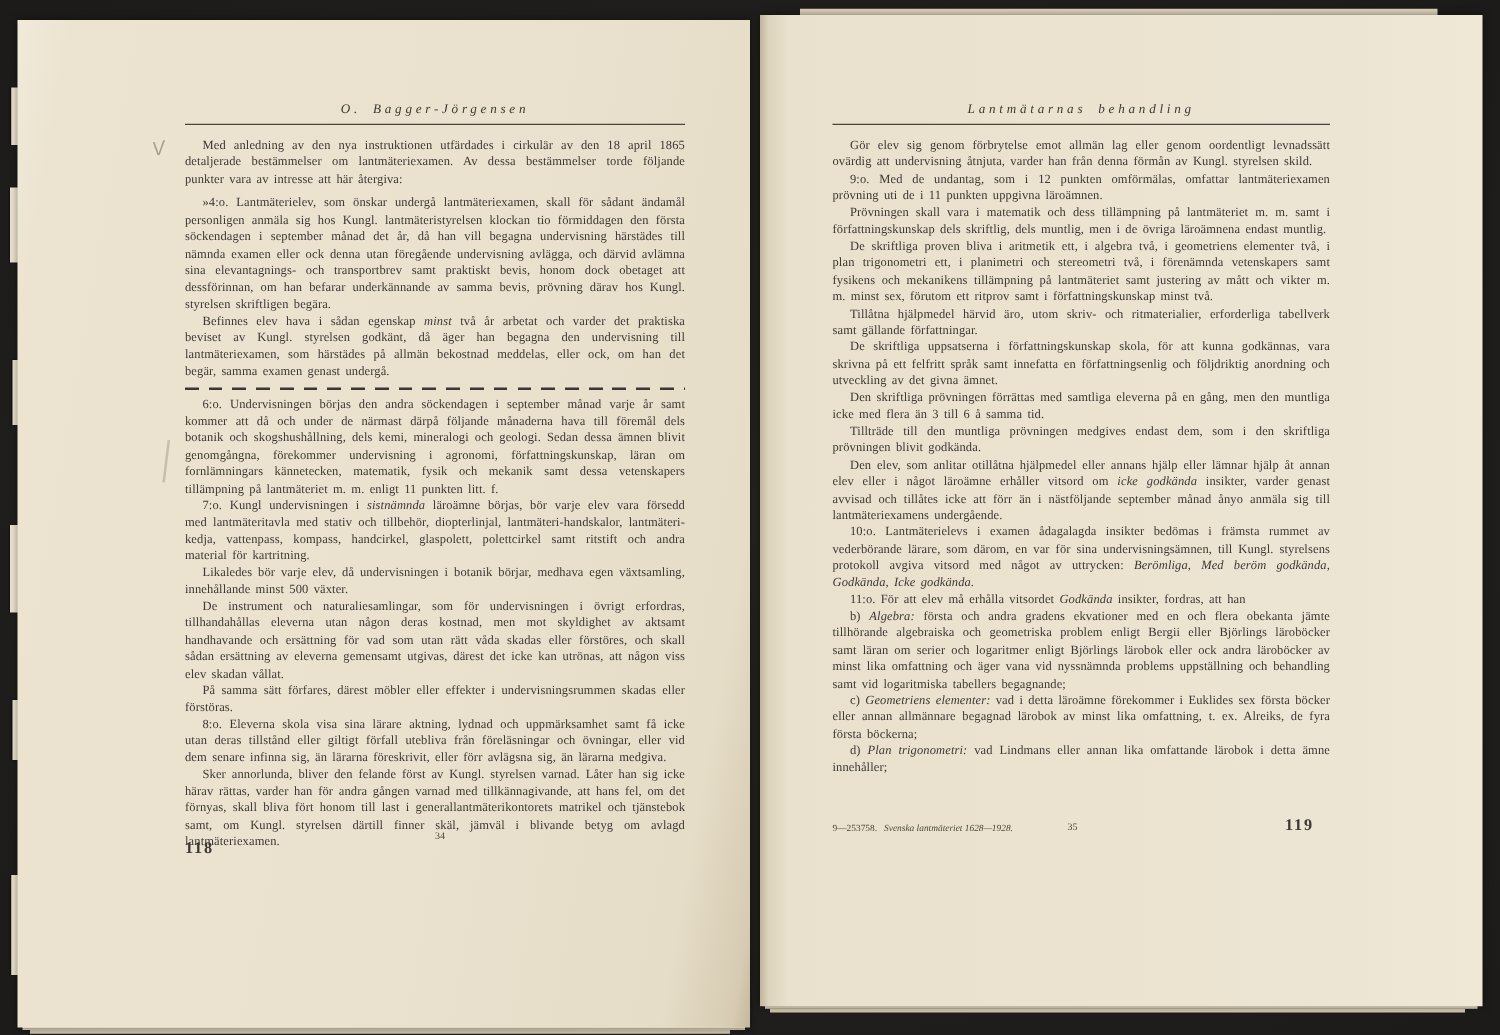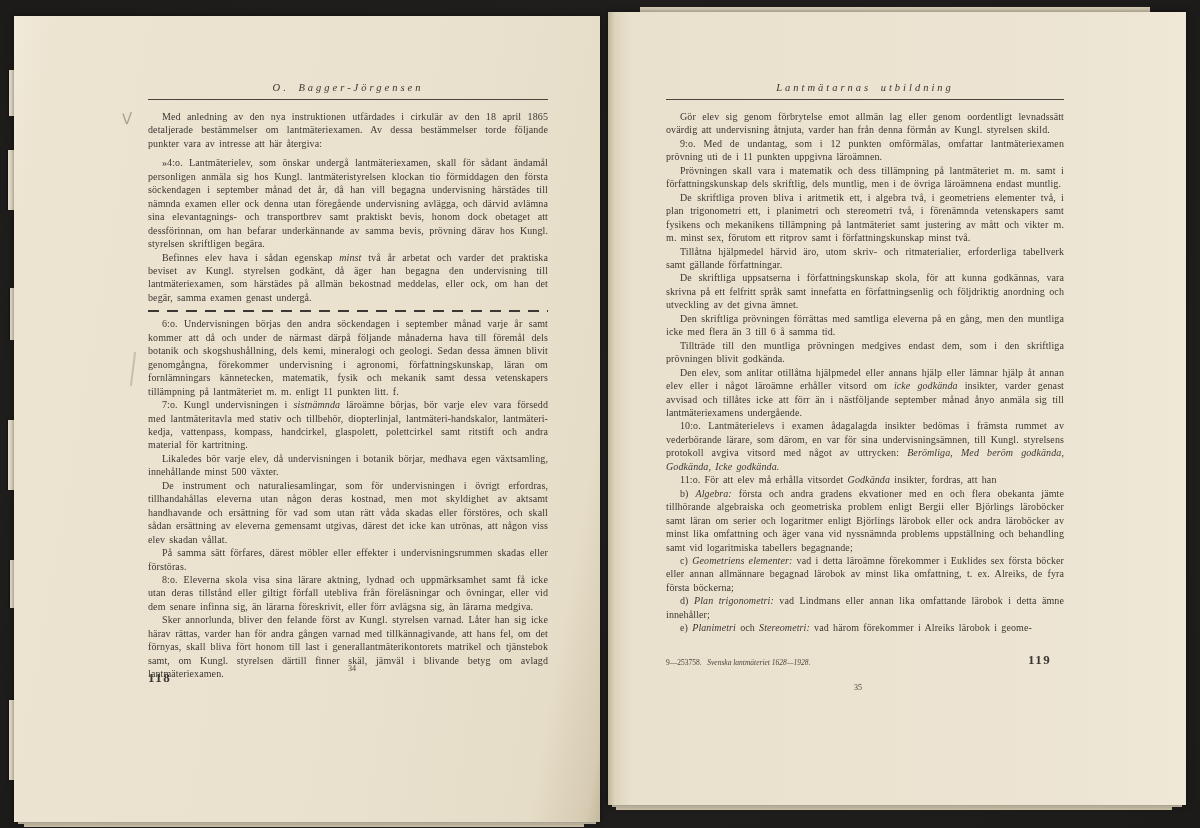--- a/index.html
+++ b/index.html
@@ -93,40 +93,39 @@
         <p class="para indent"><span>Sker annorlunda, bliver den felande först av Kungl. styrelsen varnad.  Låter han sig icke härav rättas, varder han för andra gången varnad med tillkännagivande, att hans fel, om det förnyas, skall bliva fört honom till last i generallantmäterikontorets matrikel och tjänstebok samt, om Kungl. styrelsen därtill finner skäl, jämväl i blivande betyg om avlagd lantmäteriexamen.</span></p>
       </div>
   </div>
 
   <div class="sheet-no" style="left:334px;top:648px;">34</div>
   <div class="folio" style="left:134px;top:654px;">118</div>
 </div>
 
 <div class="page page-right">
   <div class="textblock tb-right">
-    <div class="running-head">Lantmätarnas utbildning</div>
+    <div class="running-head">Lantmätarnas behandling</div>
     <hr class="head-rule">
     <div class="body-copy">
         <p class="para indent"><span>Gör elev sig genom förbrytelse emot allmän lag eller genom oordentligt levnadssätt ovärdig att undervisning åtnjuta, varder han från denna förmån av Kungl. styrelsen skild.</span></p>
         <p class="para indent"><span>9:o.  Med de undantag, som i 12 punkten omförmälas, omfattar lantmäteriexamen prövning uti de i 11 punkten uppgivna läroämnen.</span></p>
         <p class="para indent"><span>Prövningen skall vara i matematik och dess tillämpning på lantmäteriet m. m. samt i författningskunskap dels skriftlig, dels muntlig, men i de övriga läroämnena endast muntlig.</span></p>
         <p class="para indent"><span>De skriftliga proven bliva i aritmetik ett, i algebra två, i geometriens elementer två, i plan trigonometri ett, i planimetri och stereometri två, i förenämnda vetenskapers samt fysikens och mekanikens tillämpning på lantmäteriet samt justering av mått och vikter m. m. minst sex, förutom ett ritprov samt i författningskunskap minst två.</span></p>
         <p class="para indent"><span>Tillåtna hjälpmedel härvid äro, utom skriv- och ritmaterialier, erforderliga tabellverk samt gällande författningar.</span></p>
         <p class="para indent"><span>De skriftliga uppsatserna i författningskunskap skola, för att kunna godkännas, vara skrivna på ett felfritt språk samt innefatta en författningsenlig och följdriktig anordning och utveckling av det givna ämnet.</span></p>
         <p class="para indent"><span>Den skriftliga prövningen förrättas med samtliga eleverna på en gång, men den muntliga icke med flera än 3 till 6 å samma tid.</span></p>
         <p class="para indent"><span>Tillträde till den muntliga prövningen medgives endast dem, som i den skriftliga prövningen blivit godkända.</span></p>
         <p class="para indent"><span>Den elev, som anlitar otillåtna hjälpmedel eller annans hjälp eller lämnar hjälp åt annan elev eller i något läroämne erhåller vitsord om </span><em>icke godkända</em><span> insikter, varder genast avvisad och tillåtes icke att förr än i nästföljande september månad ånyo anmäla sig till lantmäteriexamens undergående.</span></p>
         <p class="para indent"><span>10:o.  Lantmäterielevs i examen ådagalagda insikter bedömas i främsta rummet av vederbörande lärare, som därom, en var för sina undervisningsämnen, till Kungl. styrelsens protokoll avgiva vitsord med något av uttrycken: </span><em>Berömliga, Med beröm godkända, Godkända, Icke godkända.</em></p>
         <p class="para indent"><span>11:o.  För att elev må erhålla vitsordet </span><em>Godkända</em><span> insikter, fordras, att han</span></p>
         <p class="para indent"><span>b) </span><em>Algebra:</em><span> första och andra gradens ekvationer med en och flera obekanta jämte tillhörande algebraiska och geometriska problem enligt Bergii eller Björlings läroböcker samt läran om serier och logaritmer enligt Björlings lärobok eller ock andra läroböcker av minst lika omfattning och äger vana vid nyssnämnda problems uppställning och behandling samt vid logaritmiska tabellers begagnande;</span></p>
         <p class="para indent"><span>c) </span><em>Geometriens elementer:</em><span> vad i detta läroämne förekommer i Euklides sex första böcker eller annan allmännare begagnad lärobok av minst lika omfattning, t. ex. Alreiks, de fyra första böckerna;</span></p>
         <p class="para indent"><span>d) </span><em>Plan trigonometri:</em><span> vad Lindmans eller annan lika omfattande lärobok i detta ämne innehåller;</span></p>
-        <p class="para indent"><span>e) </span><em>Planimetri</em><span> och </span><em>Stereometri:</em><span> vad härom förekommer i Alreiks lärobok i geome-</span></p>
       </div>
   </div>
 
   <div class="imprint" style="left:58px;top:646px;">
     <span>9—253758.</span>&nbsp;&nbsp;
     <span class="it">Svenska lantmäteriet 1628—1928.</span>
   </div>
-  <div class="sheet-no" style="left:246px;top:671px;">35</div>
+  <div class="sheet-no" style="left:246px;top:645px;">35</div>
   <div class="folio" style="left:420px;top:640px;">119</div>
 </div>
 
 </body></html>

